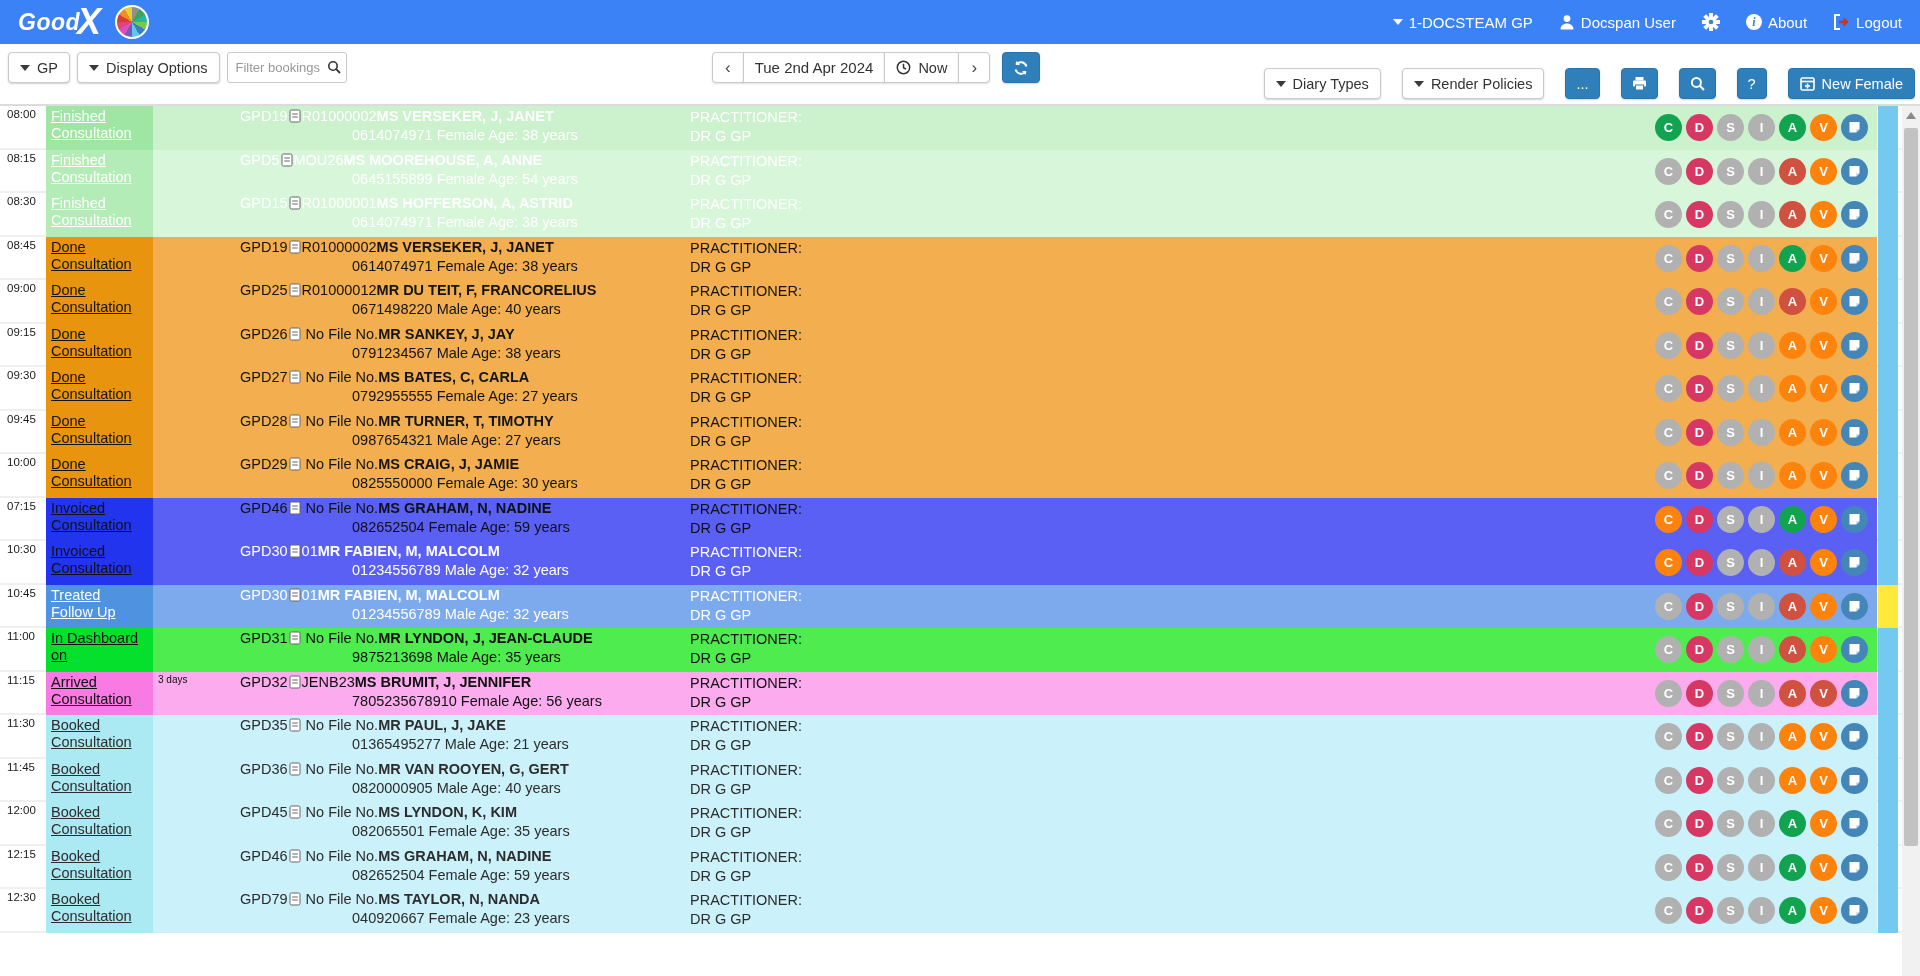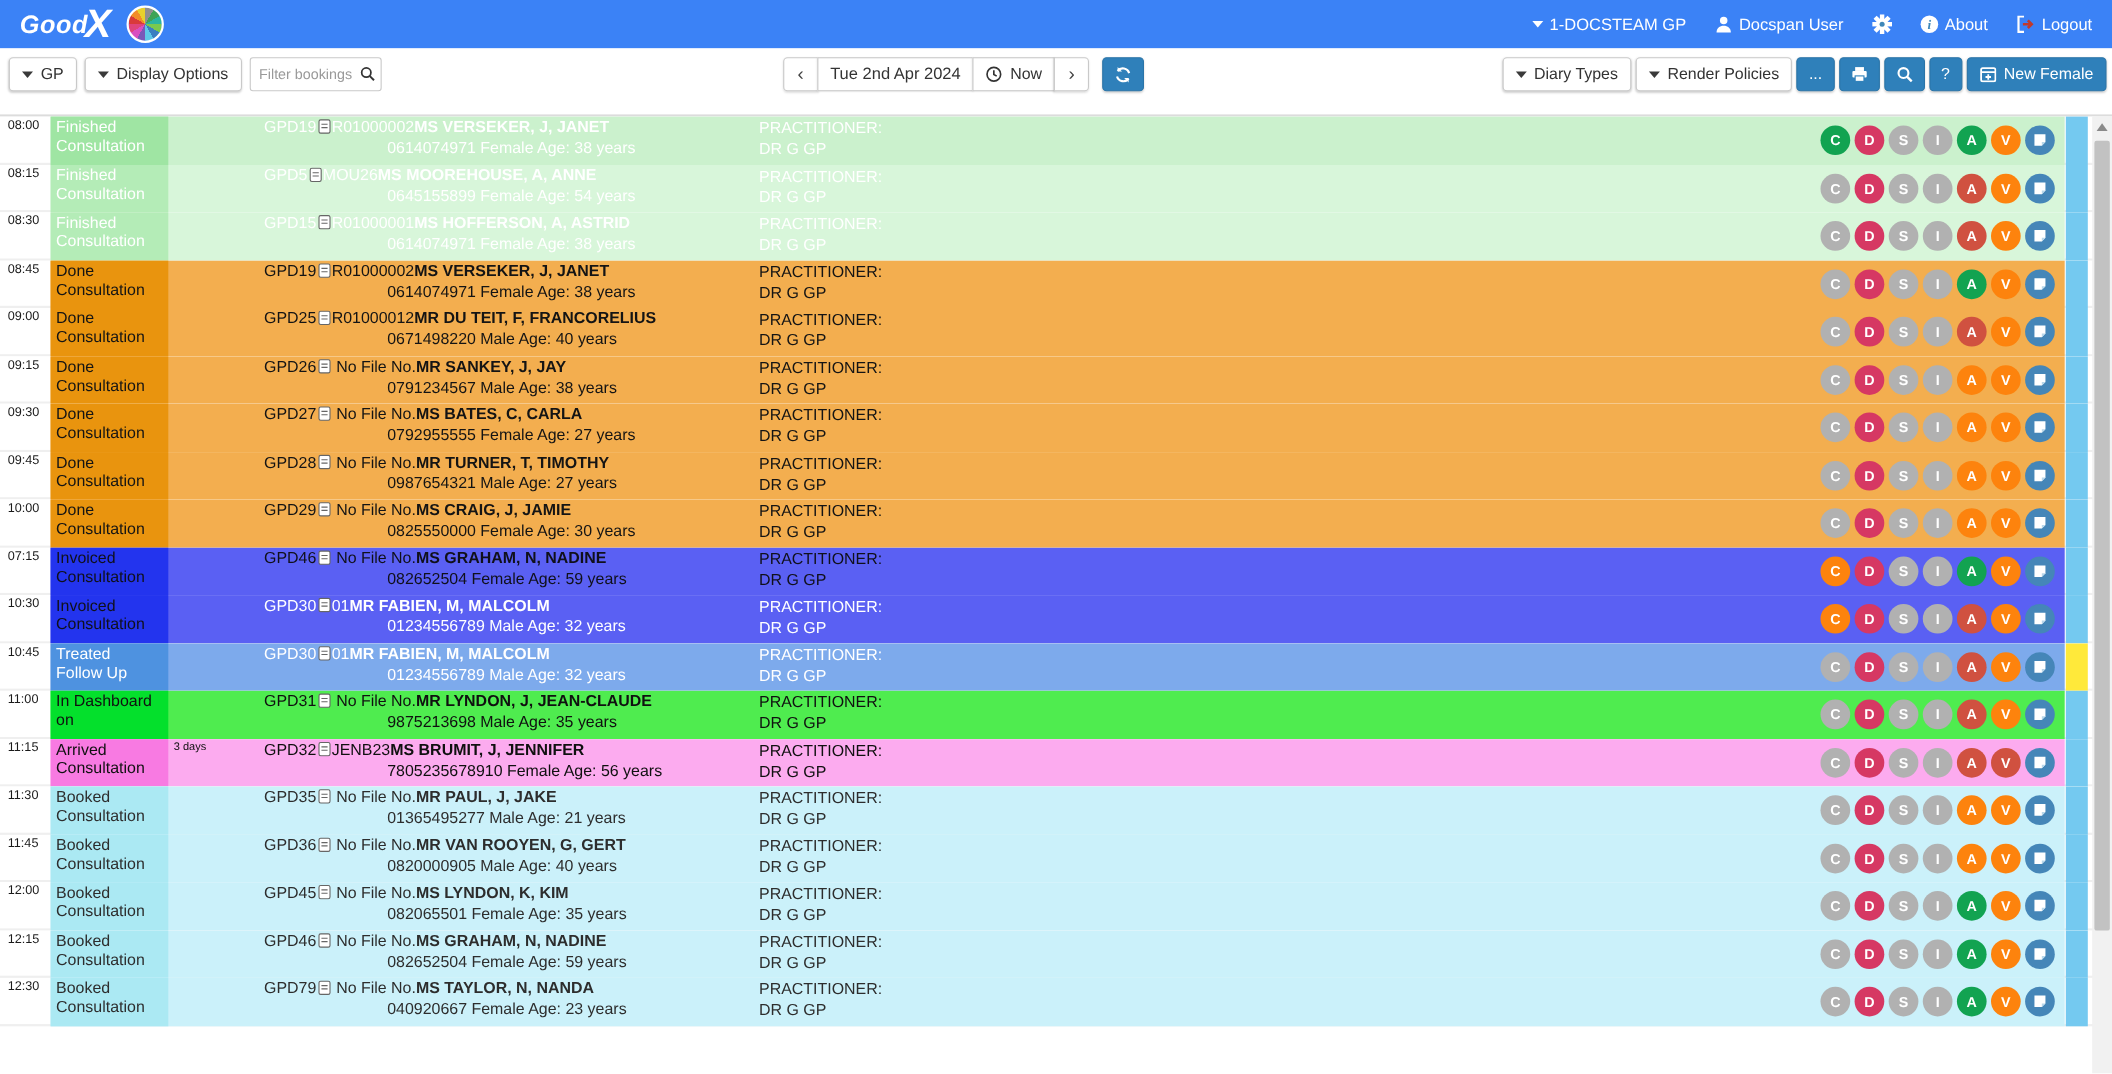--- a/index.html
+++ b/index.html
@@ -31,21 +31,21 @@
     border-top:6px solid #fff; display:inline-block; }
   .icirc { width:16px; height:16px; border-radius:50%; background:#fff; color:#3e87b9;
     font-weight:700; font-size:12px; font-style:italic; display:inline-flex; align-items:center;
     justify-content:center; font-family:"Liberation Serif", serif; }
 
   
   .toolbar { position:absolute; top:44px; left:0; width:1920px; height:62px; background:#fff;
     border-bottom:2px solid #dcdcdc; }
   .tb-left { position:absolute; left:8px; top:8px; display:flex; gap:7px; }
   .tb-center { position:absolute; left:712px; top:8px; display:flex; align-items:center; }
-  .tb-right { position:absolute; right:5px; top:8px; display:flex; gap:4px; }
+  .tb-right { position:absolute; right:5px; top:24px; display:flex; gap:21px; }
   .btn { height:31px; background:#fff; border:1px solid #c9c9c9; border-radius:4px;
     font-size:14.5px; color:#333; padding:0 11px; display:inline-flex; align-items:center; gap:7px;
     box-shadow:0 1px 2px rgba(0,0,0,.18); cursor:pointer; white-space:nowrap;
     font-family:"Liberation Sans", sans-serif; }
   .caret-d { width:0; height:0; border-left:5px solid transparent; border-right:5px solid transparent;
     border-top:6px solid #3a3a3a; display:inline-block; }
   .filter-wrap { position:relative; }
   .filter-wrap input { height:31px; width:120px; border:1px solid #c9c9c9; border-radius:3px;
     font-size:13px; padding:0 24px 0 8px; color:#333; font-family:"Liberation Sans", sans-serif; }
   .filter-wrap input::placeholder { color:#999; }
@@ -60,21 +60,21 @@
   .nav-arrow { font-size:17px; padding:0 12px; color:#444; }
   .refresh-btn { margin-left:12px; border-radius:4px !important; }
 
   
   .bookings { position:absolute; top:106px; left:0; width:1920px; }
   .row { position:relative; height:43.5px; border-bottom:2px solid #efefef; background:#fff; }
   .time { position:absolute; left:0; top:2px; width:44px; font-size:11.5px; color:#1a1a1a;
     padding-left:7px; }
   .content { position:absolute; left:46px; top:0; width:1831px; height:43.5px; }
   .status { position:absolute; left:0; top:0; width:107px; height:43.5px; padding:2px 0 0 5px;
-    font-size:14.5px; line-height:17px; }
+    font-size:14.5px; line-height:17px;text-decoration:underline; }
   .wait { position:absolute; left:112px; top:2px; font-size:10px; }
   .line1 { position:absolute; left:194px; top:2px; font-size:14.5px; white-space:nowrap; }
   .line1 .pname { font-weight:700; }
   .docicon { vertical-align:-2px; margin:0 1px; }
   .line2 { position:absolute; left:306px; top:21px; font-size:14.5px; white-space:nowrap; }
   .pract { position:absolute; left:644px; top:2px; font-size:14.5px; line-height:19px; }
   .actions { position:absolute; left:1609px; top:8px; display:flex; gap:4px; }
   .abtn { width:27px; height:27px; border-radius:50%; border:none; color:#fff; font-weight:700;
     font-size:13px; cursor:pointer; display:inline-flex; align-items:center; justify-content:center;
     font-family:"Liberation Sans", sans-serif; }

